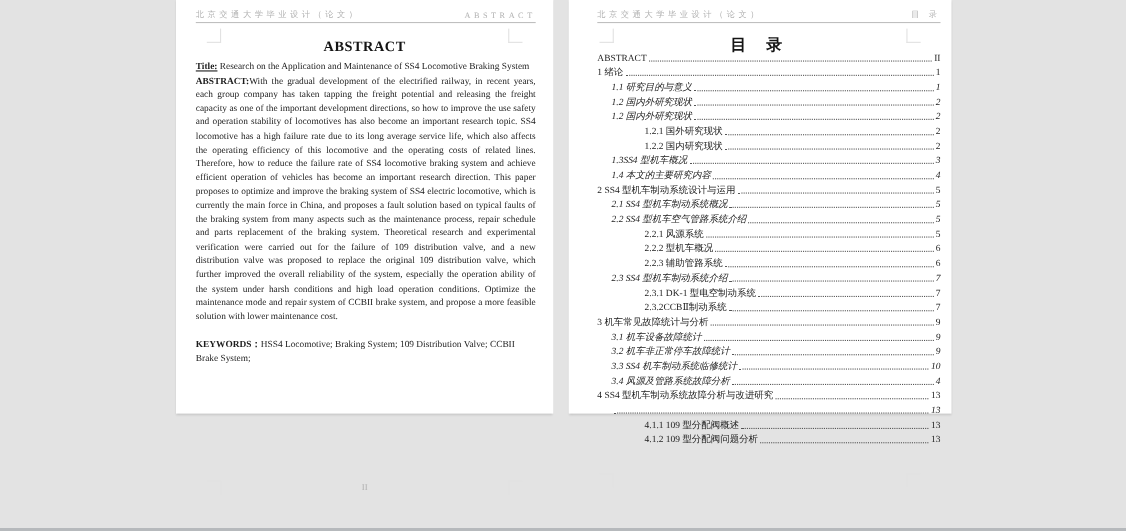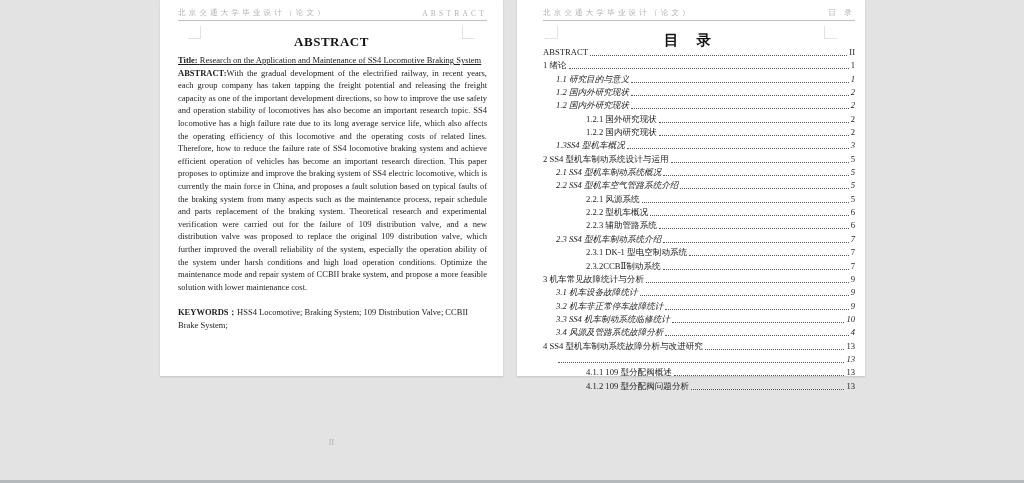--- a/index.html
+++ b/index.html
@@ -41,21 +41,21 @@
   
   .abs-title{
     position:absolute;top:34px;left:0;right:0;margin:0;text-align:center;
     font-size:13px;font-weight:bold;color:#141414;letter-spacing:.5px;
   }
   .body-text{
     position:absolute;top:54px;left:18px;right:16px;
     font-size:8.5px;line-height:12.6px;color:#1c1c1c;text-align:justify;
   }
   .body-text p{margin:0;}
-  .title-line{text-decoration:underline;}
+  .title-line{}
   .title-line b{text-decoration:underline;}
   .keywords-p{margin-top:13px !important;text-align:left;}
   .footer-num{
     position:absolute;top:438px;left:0;right:0;text-align:center;
     font-size:8px;color:#b0b0b0;
   }
 
   
   .toc-title{
     position:absolute;top:31px;left:0;right:0;margin:0;text-align:center;
@@ -145,20 +145,25 @@
         <div class="toc-row lv2">
     <span class="toc-label">1.2.2 国内研究现状</span>
     <span class="toc-dots"></span>
     <span class="toc-page">2</span>
   </div>
         <div class="toc-row lv1">
     <span class="toc-label">1.3SS4 型机车概况</span>
     <span class="toc-dots"></span>
     <span class="toc-page">3</span>
   </div>
+        <div class="toc-row lv1">
+    <span class="toc-label">1.4 本文的主要研究内容</span>
+    <span class="toc-dots"></span>
+    <span class="toc-page">4</span>
+  </div>
         <div class="toc-row lv0">
     <span class="toc-label">2 SS4 型机车制动系统设计与运用</span>
     <span class="toc-dots"></span>
     <span class="toc-page">5</span>
   </div>
         <div class="toc-row lv1">
     <span class="toc-label">2.1 SS4 型机车制动系统概况</span>
     <span class="toc-dots"></span>
     <span class="toc-page">5</span>
   </div>

